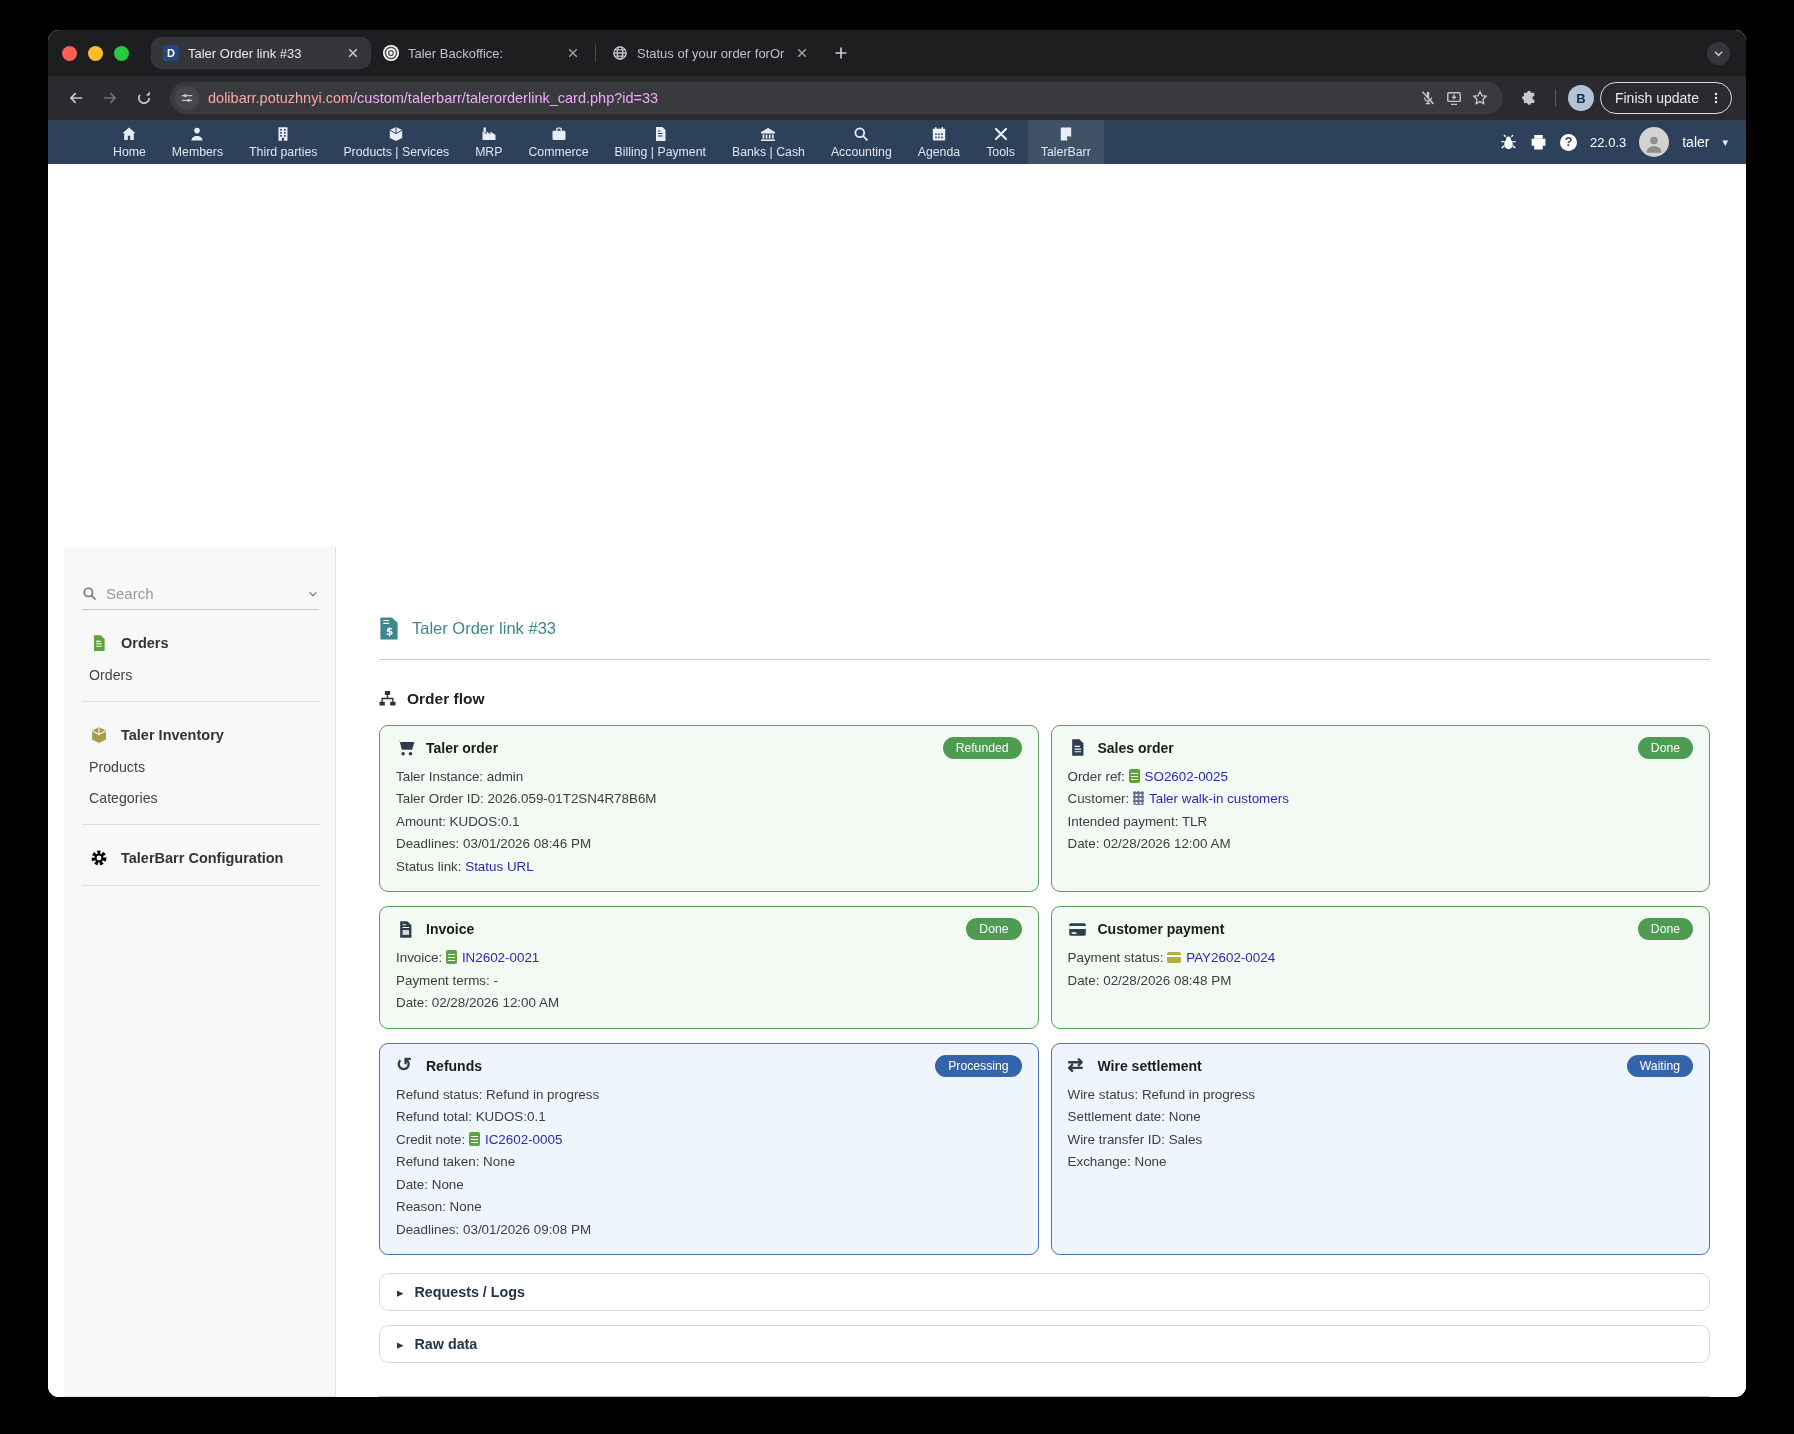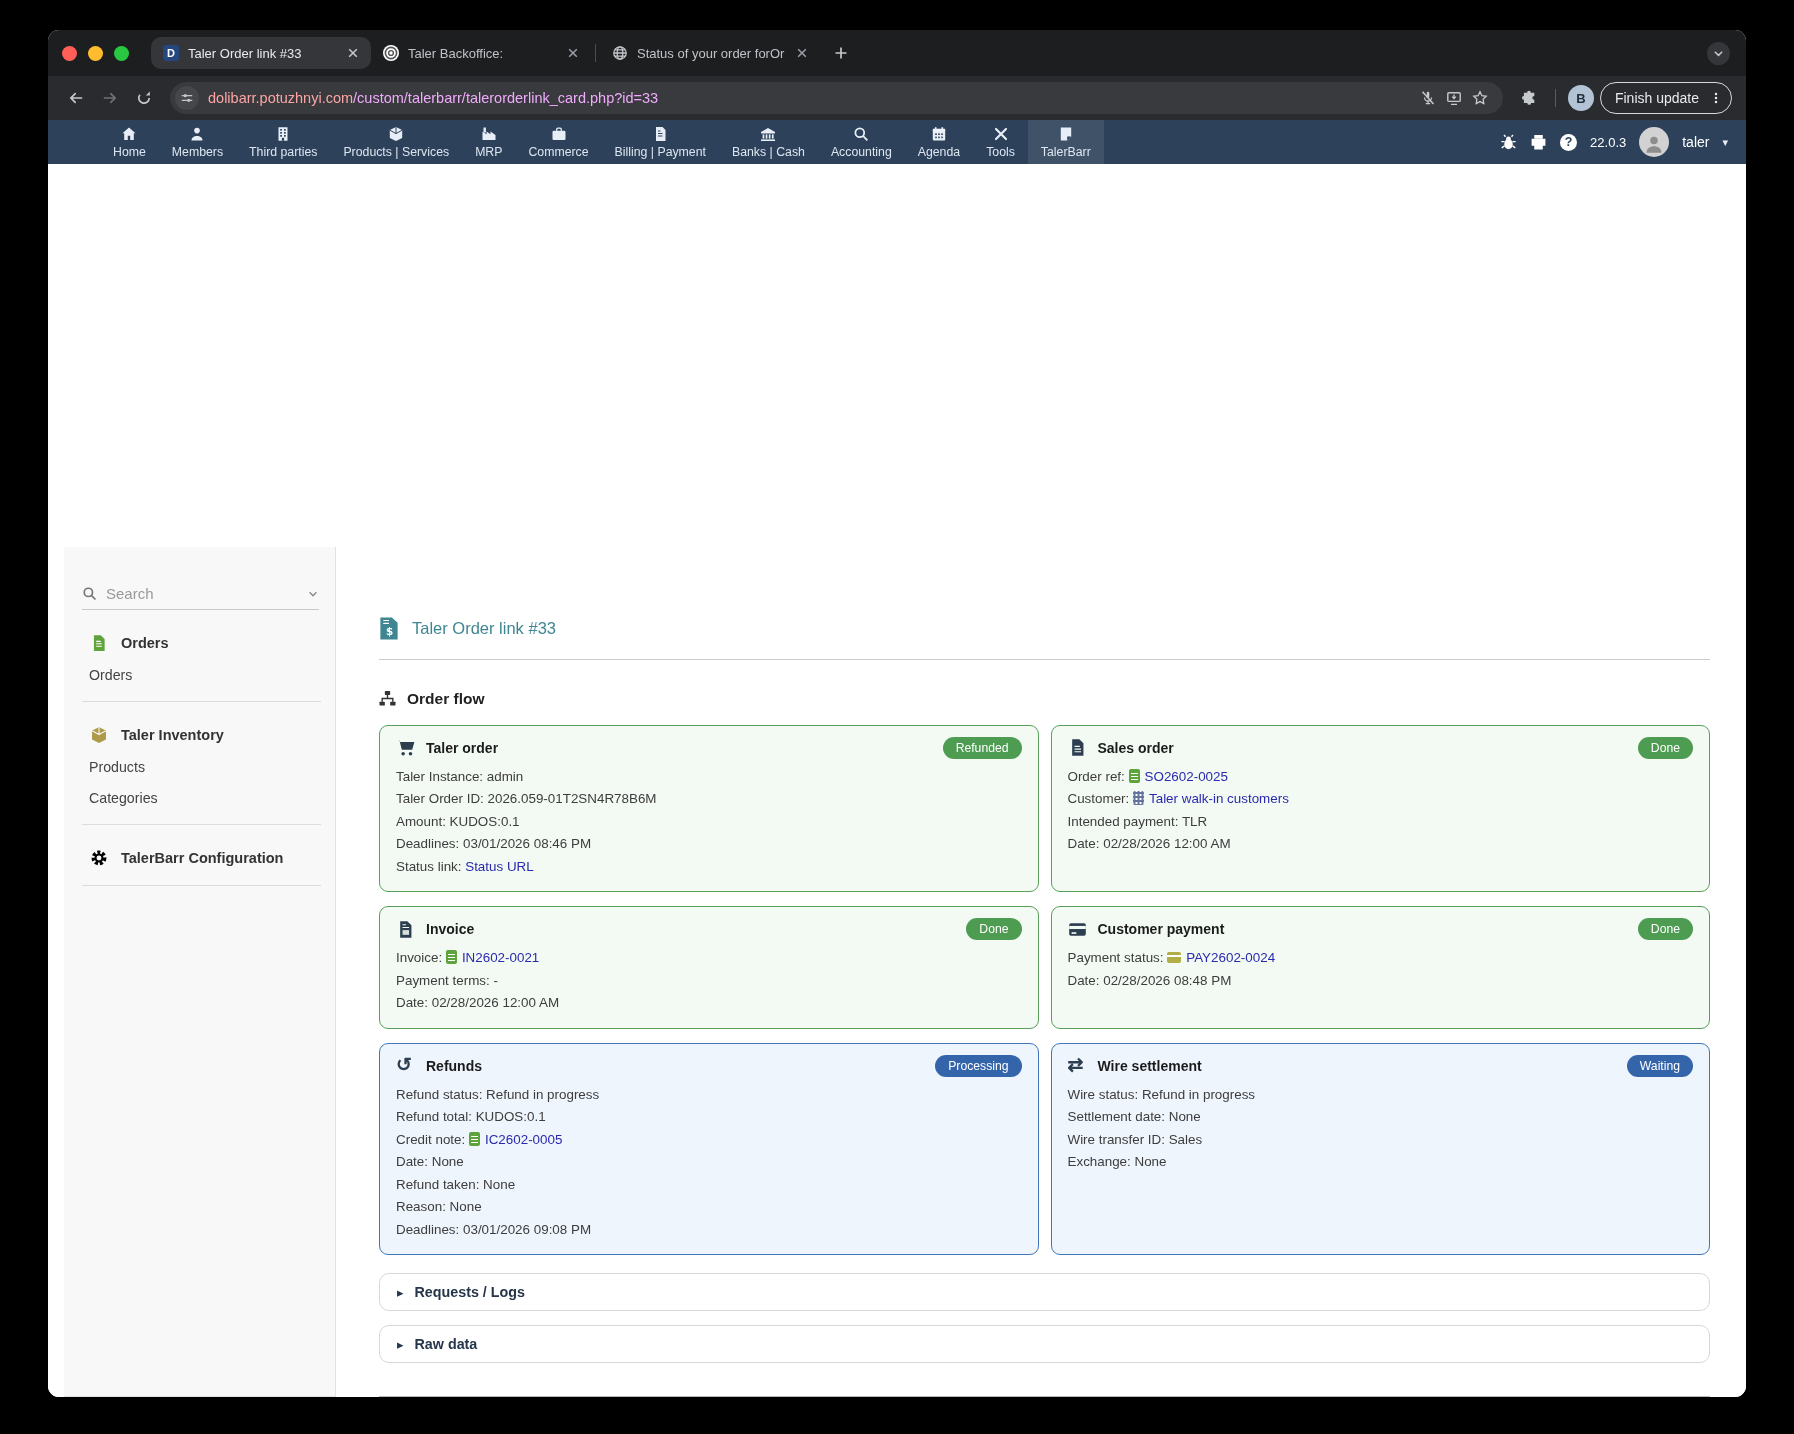--- a/index.html
+++ b/index.html
@@ -569,22 +569,22 @@
               <div class="card-head">
                 <span class="cico">
                   <span class="tglyph">↺</span>
                 </span>
                 <span class="card-title">Refunds</span>
                 <span class="badge" style="background: rgb(52, 101, 171);">Processing</span>
               </div>
               <div class="line"><span>Refund status: Refund in progress</span></div>
               <div class="line"><span>Refund total: KUDOS:0.1</span></div>
               <div class="line"><span>Credit note: </span><span class="mini m-file-green"></span><a href="#">IC2602-0005</a></div>
+              <div class="line"><span>Refund taken: None</span></div>
               <div class="line"><span>Date: None</span></div>
-              <div class="line"><span>Refund taken: None</span></div>
               <div class="line"><span>Reason: None</span></div>
               <div class="line"><span>Deadlines: 03/01/2026 09:08 PM</span></div>
             </article>
             <article class="card blue">
               <div class="card-head">
                 <span class="cico">
                   <span class="tglyph">⇄</span>
                 </span>
                 <span class="card-title">Wire settlement</span>
                 <span class="badge" style="background: rgb(52, 101, 171);">Waiting</span>

